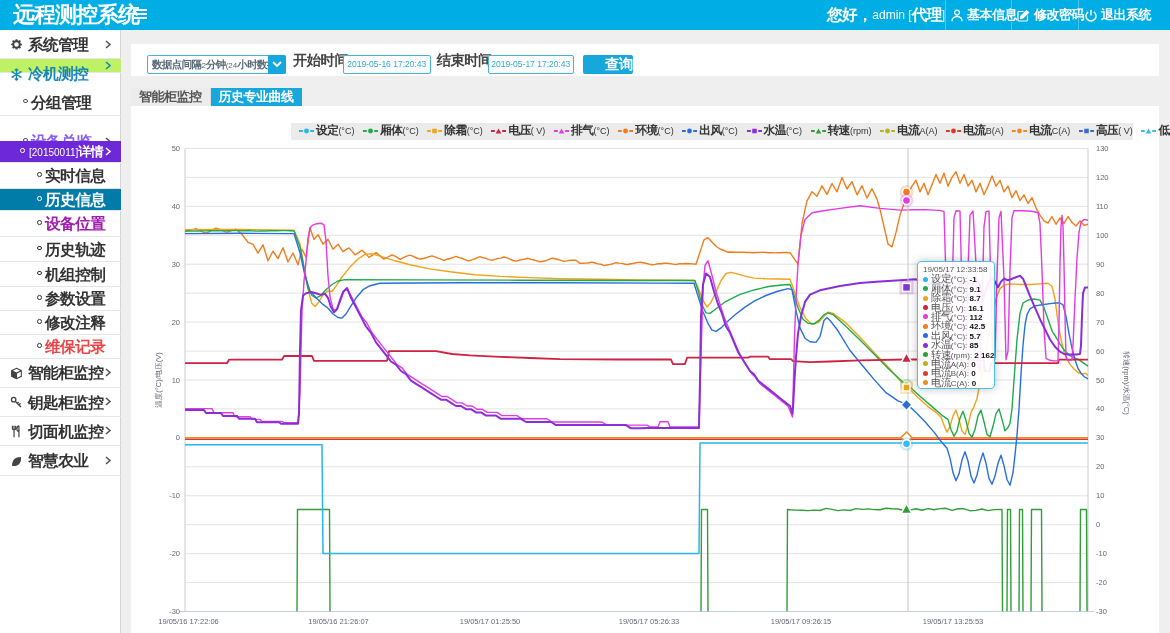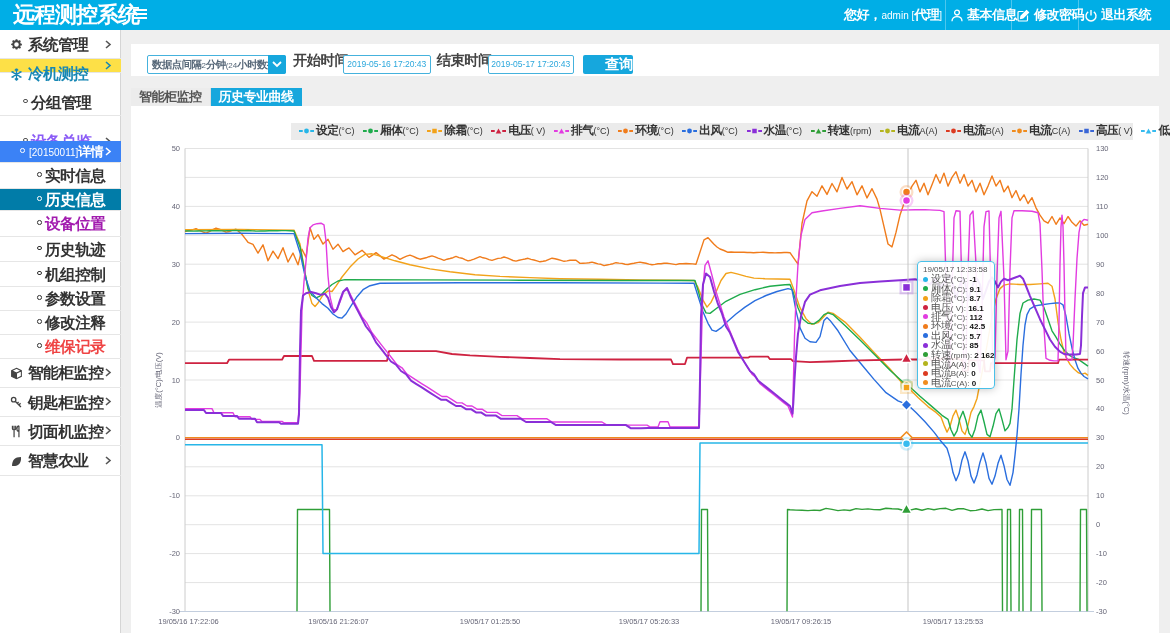--- a/index.html
+++ b/index.html
@@ -40,21 +40,21 @@
         font-size:8.5px; text-align:center; line-height:17.5px; border-radius:2px; white-space:nowrap; overflow:hidden;}
 </style></head>
 <body>
 <div id="topbar">
   <div id="logo"><span style="font-size:22px;letter-spacing:-1px">远程测控系统</span></div>
   <div id="burger">
       <div></div>
       <div></div>
       <div></div>
     </div>
-  <div class="trit" style="left:844px;font-size:10px"><span class="ck">您好，</span>admin [<span class="ck">代理</span>]</div>
+  <div class="trit" style="left:827px;font-size:12px"><span class="ck">您好，</span>admin [<span class="ck">代理</span>]</div>
   <div class="trsep" style="left:945px"></div>
   <div class="trit" style="left:951px">
       <svg width="12" height="13" viewBox="0 0 12 13" style="margin-right:4px">
         <g fill="none" stroke="#fff" stroke-width="1.3">
           <circle cx="6" cy="3.6" r="2.4"></circle>
           <path d="M1 12.2c0-3 2.2-4.6 5-4.6s5 1.6 5 4.6"></path>
         </g>
       </svg>
       <span class="ck">基本信息</span>
     </div>
@@ -82,21 +82,21 @@
 <div id="sidebar">
 <div class="srow" style="top:0px;height:29px;color:#333">
       <span class="sic" style="top:8.0px"><svg width="13" height="13" viewBox="0 0 16 16">
           <path fill="#444" d="M8 5.2A2.8 2.8 0 1 0 8 10.8 2.8 2.8 0 0 0 8 5.2zm6.7 4.1-1.5-.3a5.3 5.3 0 0 1-.6 1.5l.9 1.3-1.3 1.3-1.3-.9c-.5.3-1 .5-1.5.6l-.3 1.5H7l-.3-1.5c-.5-.1-1-.3-1.5-.6l-1.3.9-1.3-1.3.9-1.3c-.3-.5-.5-1-.6-1.5l-1.5-.3V7l1.5-.3c.1-.5.3-1 .6-1.5l-.9-1.3 1.3-1.3 1.3.9c.5-.3 1-.5 1.5-.6L7 1.4h2l.3 1.5c.5.1 1 .3 1.5.6l1.3-.9 1.3 1.3-.9 1.3c.3.5.5 1 .6 1.5l1.5.3z"></path>
         </svg></span>
       <span class="stx" style="left:28px;line-height:29px;"><span class="ck">系统管理</span></span>
       <svg class="arr" width="7" height="9" viewBox="0 0 7 9">
         <path d="M1 1l4 3.5L1 8" stroke="#555" stroke-width="1.6" fill="none"></path>
       </svg>
     </div>
-<div class="srow" style="top:29px;height:14px;background:#fde047;color:#1787b4">
+<div class="srow" style="top:29px;height:14px;background:#bef264;color:#1787b4">
       <span class="sic" style="top:8.5px"><svg width="13" height="13" viewBox="0 0 16 16">
           <g stroke="#1787b4" stroke-width="1.6" fill="none">
             <path d="M8 1v14M1.9 4.5l12.2 7M1.9 11.5l12.2-7M8 1l-2 2M8 1l2 2M8 15l-2-2M8 15l2-2M1.9 4.5l2.7.7M1.9 11.5l2.7-.7M14.1 4.5l-2.7.7M14.1 11.5l-2.7-.7"></path>
           </g>
         </svg></span>
       <span class="stx" style="left:28px;line-height:30px;"><span class="ck">冷机测控</span></span>
       <svg class="arr" width="7" height="9" viewBox="0 0 7 9">
         <path d="M1 1l4 3.5L1 8" stroke="#1787b4" stroke-width="1.6" fill="none"></path>
       </svg>
     </div>
@@ -104,21 +104,21 @@
       <span class="blt" style="top:9.8px;left:23px;border-color:#555"></span>
       <span class="stx" style="left:31px;line-height:27px;"><span class="ck">分组管理</span></span>
     </div>
 <div class="srow" style="top:99px;height:25px;color:#8b5cf6">
       <span class="blt" style="top:8.8px;left:23px;border-color:#555"></span>
       <span class="stx" style="left:31px;line-height:25px;"><span class="ck">设备总览</span></span>
       <svg class="arr" width="7" height="9" viewBox="0 0 7 9">
         <path d="M1 1l4 3.5L1 8" stroke="#555" stroke-width="1.6" fill="none"></path>
       </svg>
     </div>
-<div class="srow" style="top:111px;height:22px;background:#3b82f6;color:#fff">
+<div class="srow" style="top:111px;height:22px;background:#6d28d9;color:#fff">
       <span class="blt" style="top:7.2px;left:20px;border-color:#fff"></span>
       <span class="stx" style="left:29px;line-height:22px;font-size:10px">[20150011]<span class="ck">详情</span></span>
       <svg class="arr" width="7" height="9" viewBox="0 0 7 9">
         <path d="M1 1l4 3.5L1 8" stroke="#fff" stroke-width="1.6" fill="none"></path>
       </svg>
     </div>
 <div class="srow" style="top:133px;height:25.5px;color:#333">
       <span class="blt" style="top:9.0px;left:37px;border-color:#333"></span>
       <span class="stx" style="left:45px;line-height:25.5px;"><span class="ck">实时信息</span></span>
     </div>

